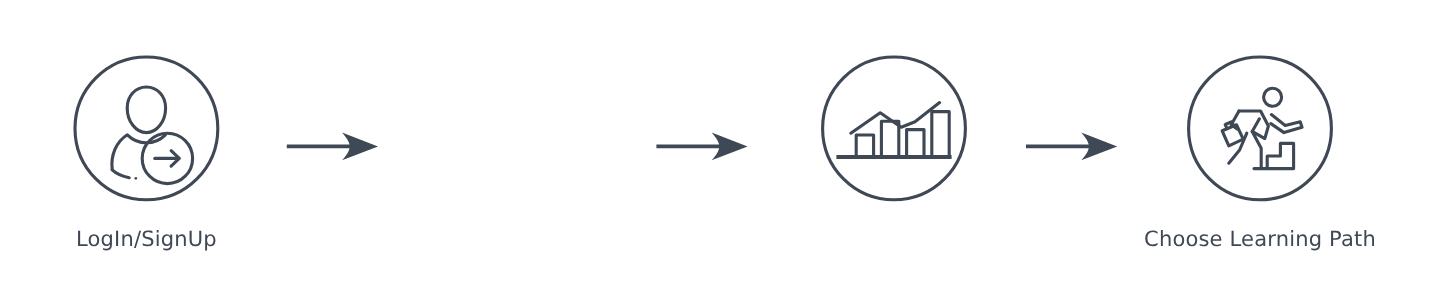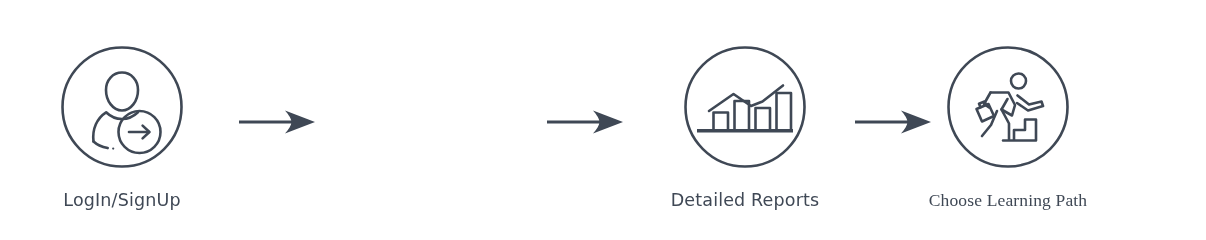--- a/index.html
+++ b/index.html
@@ -48,21 +48,21 @@
     width: 78px;
     height: 30px;
   }
   .a1 { left: 238px; }
   .a2 { left: 546px; }
   .a3 { left: 854px; }
 
   .s1 { left: 122px; }
   .s2 { left: 432px; }
   .s3 { left: 745px; }
-  .s4 { left: 1008px; font-family: Liberation Serif, serif; }
+  .s4 { left: 1050px; }
 </style>
 </head>
 <body>
 
 <div class="flow">
 
   <div class="step s1">
     <svg class="icon-circle" viewBox="0 0 124 124">
       <g fill="none" stroke="#3f4855" stroke-width="2.6" stroke-linecap="round" stroke-linejoin="round">
         <circle cx="62" cy="62" r="59.5"></circle>
@@ -100,21 +100,20 @@
         <path d="M30.5 85.5V67.5h14.5v18"></path>
         <path d="M51.5 85.5V56h14.5v29.5"></path>
         <path d="M72.5 85.5V63h14.5v22.5"></path>
         <path d="M93.5 85.5V48h14.5v37.5"></path>
 
         <path d="M14 85.8h96" stroke-width="3.4" stroke-linecap="butt"></path>
 
         <path d="M26 66 50.5 49l17.5 12 11.5-4.5L100 40.5"></path>
       </g>
     </svg>
-    <div class="step-label">Detailed Reports</div>
   </div>
 
   <svg class="arrow a3" viewBox="0 0 78 30">
     <path d="M1 15h60" stroke="#3f4855" stroke-width="3.2" fill="none" stroke-linecap="butt"></path>
     <path d="M77 15 47 3.5c4 4.8 6.4 8.2 6.4 11.5S51 22.2 47 26.5z" fill="#3f4855"></path>
   </svg>
 
   <div class="step s4">
     <svg class="icon-circle" viewBox="0 0 124 124">
       <g fill="none" stroke="#3f4855" stroke-width="2.6" stroke-linecap="round" stroke-linejoin="round">

